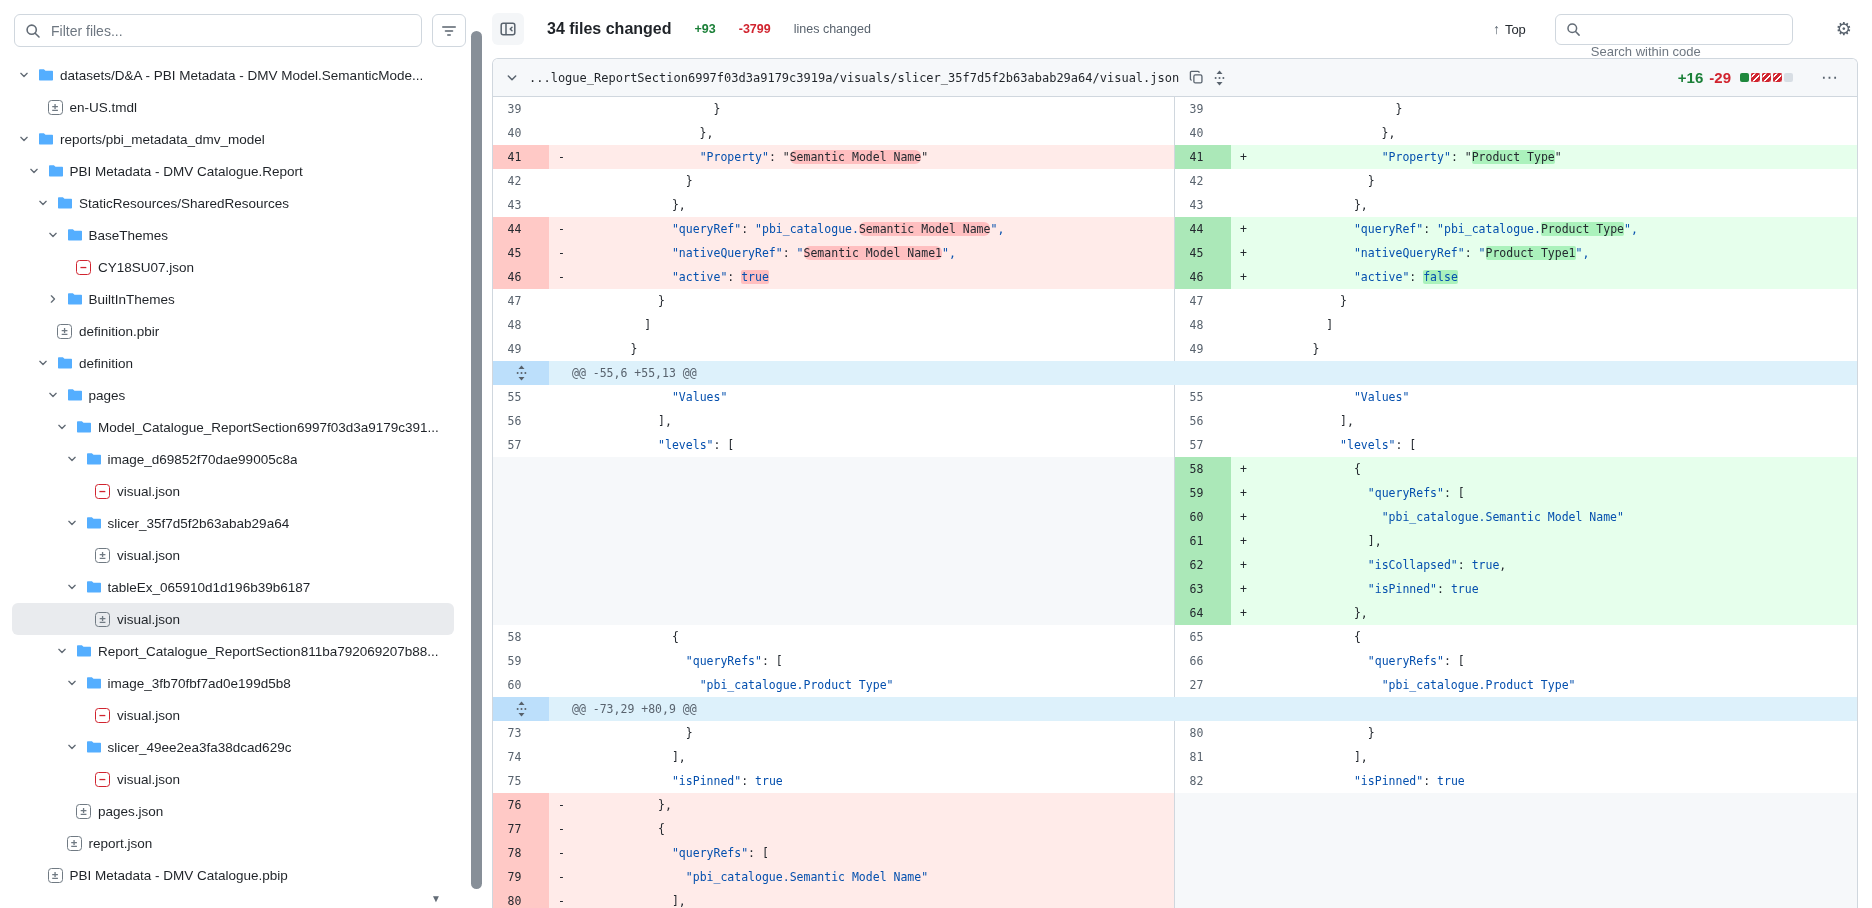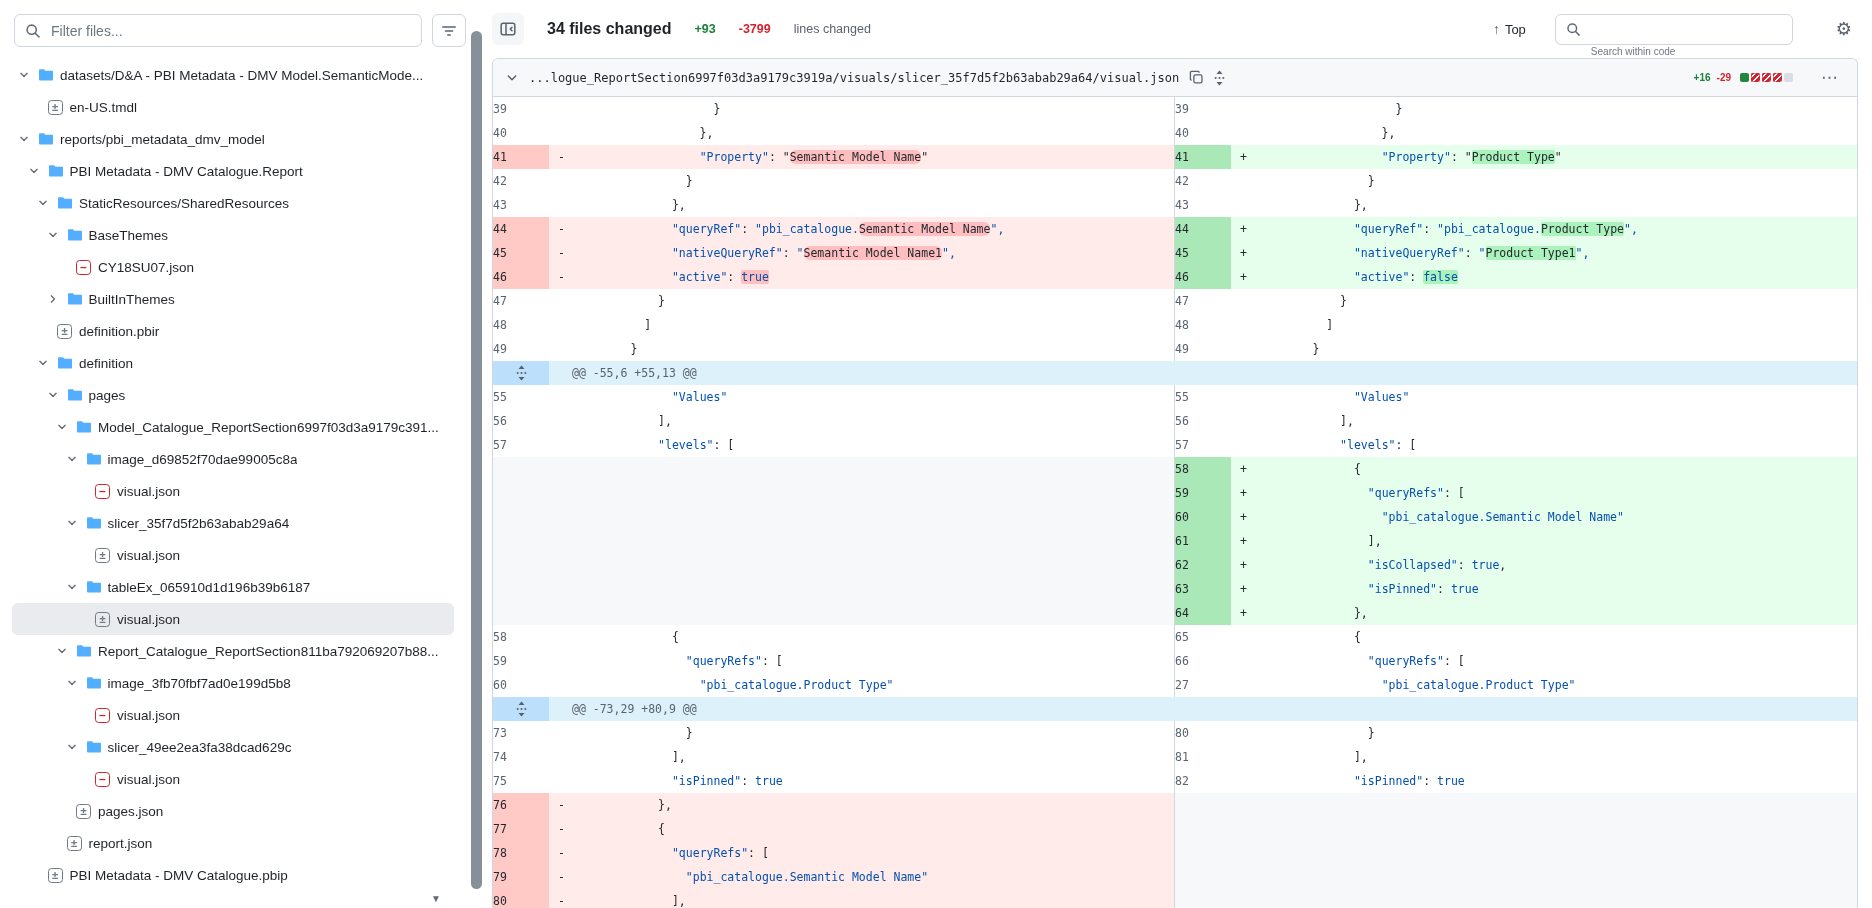--- a/index.html
+++ b/index.html
@@ -61,52 +61,52 @@
   .delc { color:#d1242f; font-weight:bold; font-size:12.5px; }
   .grayc { color:#59636e; font-size:12.5px; }
   .mspacer { flex:1; }
   .top-link { display:flex; align-items:center; gap:5px; font-size:13px; color:#24292f; cursor:pointer; margin-right:6px; }
   .top-arrow { color:#59636e; font-size:14px; }
   .code-search {
     width:238px; height:31px; border:1px solid #d0d7de; border-radius:6px;
     display:flex; align-items:center; gap:8px; padding:0 10px; background:#fff;
   }
   .code-search input {
-    border:none; outline:none; flex:1; font-size:10px;
+    border:none; outline:none; flex:1; font-size:13px;
     font-family:"Liberation Sans",sans-serif; color:#404040; background:transparent;margin-top:45px;
   }
   .code-search input::placeholder { color:#6e7781; }
   .gear { margin-left:14px; font-size:18px; color:#59636e; cursor:pointer; background:none; border:none; line-height:1; }
   
   .fcard {
     margin-top:10px; border:1px solid #d0d7de; border-bottom:none;
     border-radius:6px 6px 0 0; flex:1; overflow:hidden; display:flex; flex-direction:column;
   }
   .fhead {
     height:38px; flex:none; background:#f6f8fa; border-bottom:1px solid #d0d7de;
     display:flex; align-items:center; padding:0 12px; gap:10px;
   }
   .fpath { font-family:"DejaVu Sans Mono",monospace; font-size:12px; color:#1f2328; }
   .ghost-icon { background:none; border:none; padding:0; display:flex; color:#59636e; cursor:pointer; }
   .fh-spacer { flex:1; }
   .fstat { display:flex; align-items:center; gap:3px; }
-  .fstat .addc, .fstat .delc { font-size:10px; }
+  .fstat .addc, .fstat .delc { font-size:15px; }
   .sq { width:9px; height:9px; border-radius:2px; }
   .sq.add { background:#1f883d; }
   .sq.del { background:repeating-linear-gradient(135deg,#d1242f 0 2.4px,#ffffff 2.4px 4.2px); box-shadow: inset 0 0 0 0.6px #d1242f; }
   .sq.neutral { background:#d8dee4; }
   .kebab { font-size:17px; color:#59636e; margin-left:12px; background:none; border:none; cursor:pointer; letter-spacing:1px; }
   
   .diff { flex:1; overflow:hidden; }
   .drow { display:flex; height:24px; }
   .side { width:50%; display:flex; overflow:hidden; background:#fff; }
   .side.l { border-right:1px solid #d0d7de; }
   .ln {
     flex:0 0 56px; font-family:"DejaVu Sans Mono",monospace; font-size:11.5px; line-height:24px;
-    text-align:left; padding-right:13px; color:#59636e; cursor:pointer;
+    text-align:center; padding-right:13px; color:#59636e; cursor:pointer;
   }
   .sg { flex:0 0 26px; font-family:"DejaVu Sans Mono",monospace; font-size:11.5px; line-height:24px; padding-left:9px; color:#24292f; }
   pre.codeln { margin:0; flex:1; overflow:hidden; font-family:"DejaVu Sans Mono",monospace; font-size:11.5px; line-height:24px; white-space:pre; }
   .side.k-del { background:#ffebe9; }
   .side.k-del .ln { background:#ffc9c6; color:#24292f; }
   .side.k-add { background:#e6ffec; }
   .side.k-add .ln { background:#abe8b8; color:#24292f; }
   .side.k-empty { background:#f6f8fa; }
   .tk-p { color:#24292f; }
   .tk-b { color:#0550ae; }

